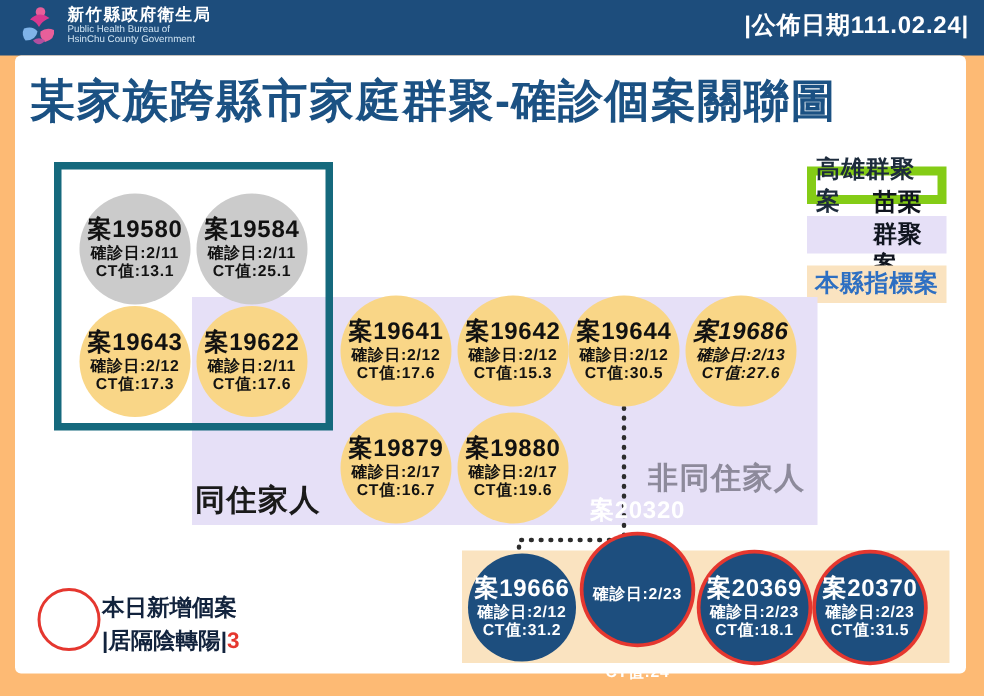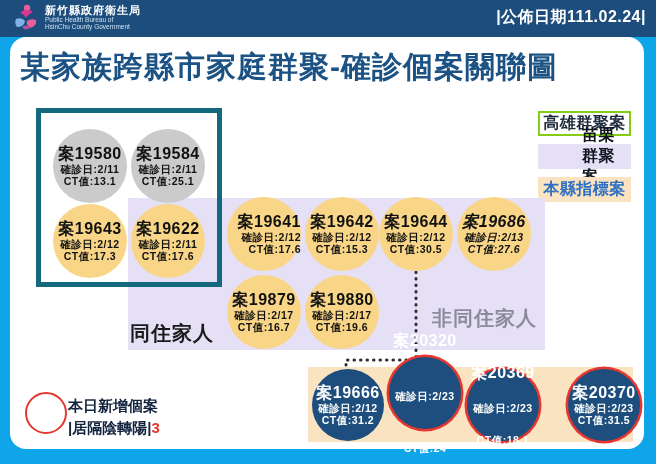--- a/index.html
+++ b/index.html
@@ -1,35 +1,35 @@
 <!DOCTYPE html>
 <html><head>
 <meta charset="utf-8">
 <style>
   html,body{margin:0;padding:0;background:#1d4d7c;}
   *{box-sizing:border-box;}
   body{font-family:"Liberation Sans","DejaVu Sans",sans-serif;}
-  #stage{position:relative;width:656px;height:464px;background:#0ea5e9;overflow:hidden;}
+  #stage{position:relative;width:656px;height:464px;background:#fdba74;overflow:hidden;}
 
   
   .topband{position:absolute;left:0;top:0;width:656px;height:37px;background:#1d4d7c;}
   .logo{position:absolute;left:12px;top:3px;display:flex;align-items:center;gap:5px;}
   .logo-text{line-height:1.05;}
   .logo-zh{color:#ffffff;font-size:11px;font-weight:bold;letter-spacing:1px;}
   .logo-en{color:#cfe3f2;font-size:6.5px;}
   .pubdate{position:absolute;right:10px;top:7px;color:#ffffff;font-size:16px;font-weight:bold;letter-spacing:.5px;margin-left:24px;}
 
   
-  .page{position:absolute;left:10px;top:37px;width:634px;height:412px;background:#ffffff;border-radius:16px;}
+  .page{position:absolute;left:10px;top:37px;width:634px;height:412px;background:#ffffff;border-radius:4px;}
   .title{position:absolute;left:10px;top:10px;width:614px;color:#1b5183;font-size:30px;font-weight:bold;letter-spacing:1px;white-space:nowrap;}
 
   
   .legend{position:absolute;right:13px;top:74px;display:flex;flex-direction:column;gap:8px;align-items:flex-end;}
   .lg{width:93px;height:25px;display:flex;align-items:center;justify-content:center;font-size:16px;font-weight:bold;letter-spacing:.5px;}
-  .lg-kaohsiung{background:#ffffff;border:2px solid #84cc16;color:#1d2b3c;}
+  .lg-kaohsiung{background:#ffffff;border:6px solid #84cc16;color:#1d2b3c;}
   .lg-miaoli{background:#e6e0f7;color:#10151f;padding-left:44px;}
   .lg-county{background:#fae3c0;color:#2d6fc2;}
 
   
   .zone-miaoli{position:absolute;left:118px;top:161px;width:417px;height:152px;background:#e6e0f7;}
   .zone-kaohsiung{position:absolute;left:26px;top:71px;width:186px;height:179px;border:5px solid #15697d;background:transparent;}
   .zone-county{position:absolute;left:298px;top:330px;width:325px;height:75px;background:#fae3c0;}
 
   .grp-label{position:absolute;font-weight:bold;font-size:20px;letter-spacing:1px;}
   .lbl-cohabit{left:120px;top:283px;color:#1a1a1a;}
@@ -109,21 +109,21 @@
       <div class="ln">CT值:17.3</div>
     </div>
     <div class="case c-yellow" style="left:121px;top:167px;">
       <div class="nm">案19622</div>
       <div class="ln">確診日:2/11</div>
       <div class="ln">CT值:17.6</div>
     </div>
 
     <div class="zone-kaohsiung"></div>
 
-    <div class="case c-yellow" style="left:217px;top:160px;align-items:flex-end;">
+    <div class="case c-yellow" style="left:217px;top:160px;">
       <div class="nm">案19641</div>
       <div class="ln">確診日:2/12</div>
       <div class="ln">CT值:17.6</div>
     </div>
     <div class="case c-yellow" style="left:295px;top:160px;">
       <div class="nm">案19642</div>
       <div class="ln">確診日:2/12</div>
       <div class="ln">CT值:15.3</div>
     </div>
     <div class="case c-yellow" style="left:369px;top:160px;">
@@ -153,26 +153,26 @@
     <div class="case c-navy" style="left:302px;top:332px;">
       <div class="nm">案19666</div>
       <div class="ln">確診日:2/12</div>
       <div class="ln">CT值:31.2</div>
     </div>
     <div class="case c-navy c-ring" style="left:379px;top:320px;gap:40px;">
       <div class="nm">案20320</div>
       <div class="ln">確診日:2/23</div>
       <div class="ln">CT值:24</div>
     </div>
-    <div class="case c-navy c-ring" style="left:457px;top:332px;gap:20px;">
+    <div class="case c-navy c-ring" style="left:457px;top:332px;">
       <div class="nm">案20369</div>
       <div class="ln">確診日:2/23</div>
       <div class="ln">CT值:18.1</div>
     </div>
-    <div class="case c-navy c-ring" style="left:534px;top:332px;margin-left:24px;">
+    <div class="case c-navy c-ring" style="left:534px;top:332px;">
       <div class="nm">案20370</div>
       <div class="ln">確診日:2/23</div>
       <div class="ln">CT值:31.5</div>
     </div>
 
     <div class="newcase-circle"></div>
     <div class="newcase-text">
       <div>本日新增個案</div>
       <div><span>|居隔陰轉陽|</span><span class="red">3</span></div>
     </div>

